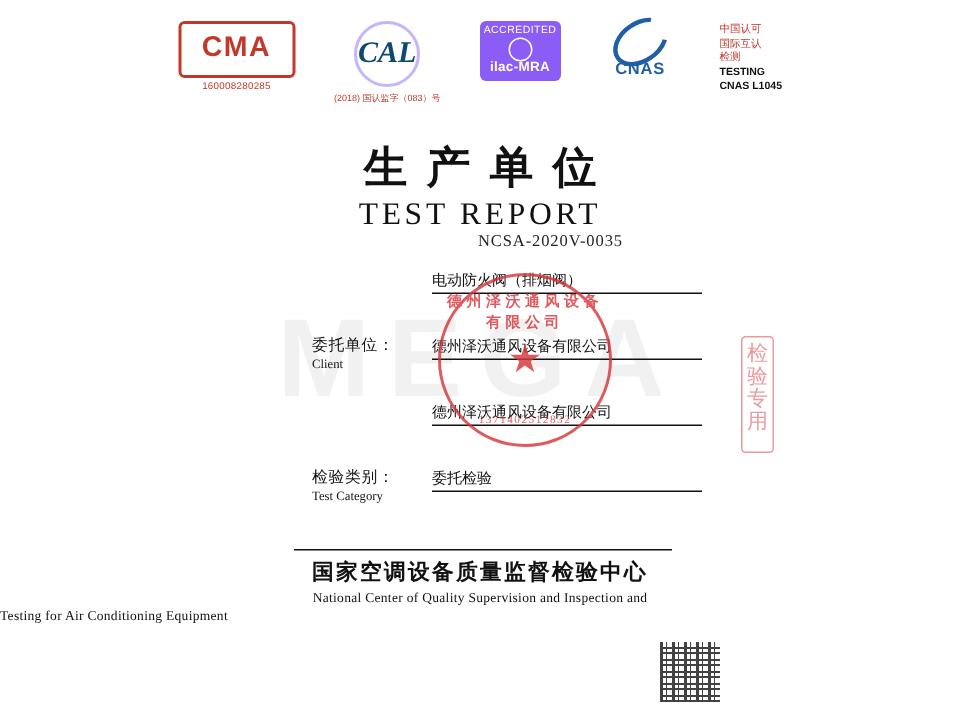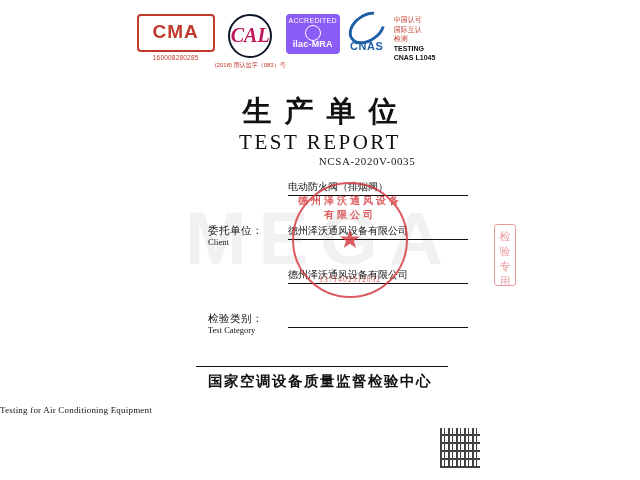--- a/index.html
+++ b/index.html
@@ -19,20 +19,22 @@
   
   .marks {
     position: absolute;
     top: 14px;
     left: 0;
     width: 572px;
     height: 62px;
     display: flex;
     justify-content: center;
     align-items: flex-start;
+    gap: 26px;
+    padding-left: 34px;
   }
   .mark {
     position: relative;
     text-align: center;
   }
   
   .cma-box {
     width: 74px;
     height: 34px;
     border: 2px solid #c0392b;
@@ -49,25 +51,25 @@
     margin-top: 2px;
     font-family: "Liberation Sans", sans-serif;
     font-size: 6.5px;
     color: #c0392b;
     letter-spacing: 0.2px;
   }
   
   .cal-circle {
     width: 40px;
     height: 40px;
-    border: 2px solid #0f172a;
+    border: 2px solid #c4b5fd;
     border-radius: 50%;
     margin: 0 auto;
     position: relative;
-    color: #be185d;
+    color: #0c4a6e;
   }
   .cal-circle .cal-text {
     position: absolute;
     top: 50%;
     left: 50%;
     transform: translate(-50%, -52%);
     font-family: "Liberation Serif", serif;
     font-weight: bold;
     font-size: 20px;
     font-style: italic;
@@ -354,27 +356,27 @@
     color: #d6383d;
     letter-spacing: 1px;
   }
 
   
   .side-seal {
     position: absolute;
     top: 224px;
     left: 494px;
     width: 22px;
-    height: 62px;
+    height: 78px;
     border: 1.5px solid #d6383d;
     border-radius: 3px;
     opacity: 0.5;
     color: #d6383d;
     font-family: "Liberation Serif", serif;
-    font-size: 11px;
+    font-size: 14px;
     line-height: 15px;
     text-align: center;
     padding-top: 4px;
     box-sizing: border-box;
     pointer-events: none;
   }
 
   
   .qr {
     position: absolute;
@@ -458,31 +460,33 @@
     <div class="field-row">
       <div class="field-value">德州泽沃通风设备有限公司</div>
       <div class="field-underline"></div>
     </div>
 
     <div class="field-row">
       <div class="field-label">
         <div class="label-cn">检验类别：</div>
         <div class="label-en">Test Category</div>
       </div>
+      <div class="field-value">委托检验</div>
       <div class="field-underline"></div>
     </div>
   </div>
 
   <div class="seal">
     <div class="seal-top">德州泽沃通风设备有限公司</div>
     <div class="star">★</div>
     <div class="seal-bottom">1371402512832</div>
   </div>
 
   <div class="side-seal">检验专用</div>
 
   <div class="footer-rule"></div>
   <div class="org-cn">国家空调设备质量监督检验中心</div>
+  <div class="org-en1">National Center of Quality Supervision and Inspection and</div>
   <div class="org-en2">Testing for Air Conditioning Equipment</div>
 
   <div class="qr"></div>
 
 </div>
 
 </body></html>

